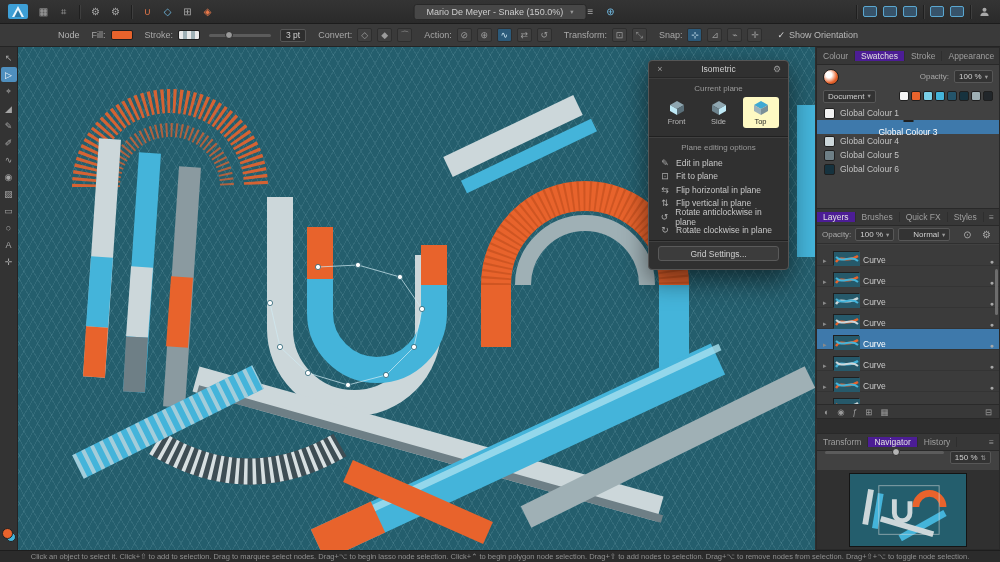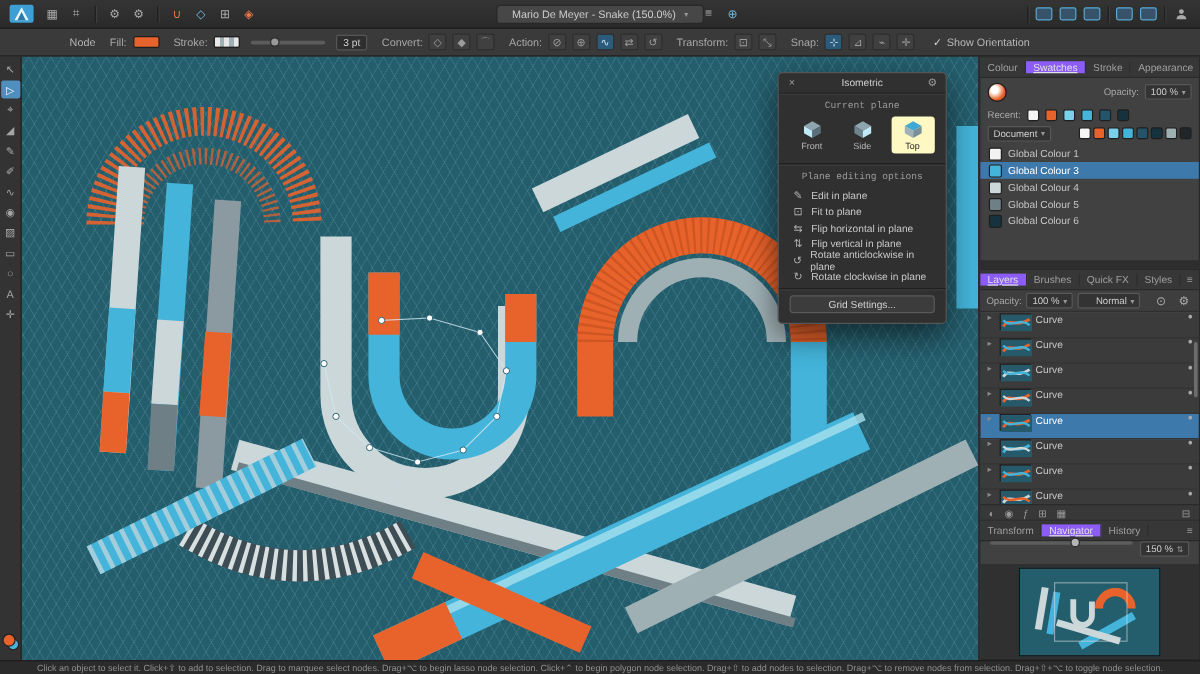--- a/index.html
+++ b/index.html
@@ -44,54 +44,54 @@
       repeating-linear-gradient(60deg, rgba(180,222,232,.10) 0px, rgba(180,222,232,.10) 1px, transparent 1px, transparent 8px),
       repeating-linear-gradient(-60deg, rgba(180,222,232,.10) 0px, rgba(180,222,232,.10) 1px, transparent 1px, transparent 8px);
     overflow:hidden;}
   .canvas svg{position:absolute;left:0;top:0;}
 
   
   .iso-panel{position:absolute;left:648px;top:60px;width:141px;background:#303030;border:1px solid #555;border-radius:4px;box-shadow:0 10px 26px rgba(0,0,0,.55);z-index:20;font-size:8.5px;padding-bottom:2px;}
   .iso-titlebar{height:17px;display:flex;align-items:center;padding:0 6px;gap:4px;border-bottom:1px solid #262626;box-shadow:0 1px 0 #3d3d3d;}
   .iso-titlebar .t{flex:1;text-align:center;color:#d0d0d0;font-size:8.5px;}
   .iso-x,.iso-gear{color:#9a9a9a;font-size:9px;width:10px;text-align:center;}
-  .iso-sec{text-align:center;color:#9a9a9a;font-size:8px;margin:6px 0 4px;font-family:Liberation Mono, monospace;}
+  .iso-sec{text-align:center;color:#9a9a9a;font-size:8px;margin:6px 0 4px;}
   .plane-row{display:flex;justify-content:center;gap:6px;padding:0 6px 5px;}
   .plane{width:36px;display:flex;flex-direction:column;align-items:center;gap:1px;padding:3px 0 2px;border-radius:3px;color:#b8b8b8;font-size:7.5px;}
   .plane.active{background:#fef9c3;color:#1d1d1d;}
   .iso-div{height:1px;background:#202020;box-shadow:0 1px 0 #404040;margin:3px 0;}
   .iso-opt{height:13.5px;display:flex;align-items:center;gap:6px;padding:0 11px;color:#c8c8c8;}
   .iso-opt .ico{width:10px;text-align:center;color:#adadad;font-size:9px;}
   .grid-btn{margin:5px 9px 6px;height:15px;background:#3c3c3c;border:1px solid #5a5a5a;border-radius:3px;display:flex;align-items:center;justify-content:center;color:#cfcfcf;font-size:8.5px;}
 
   
   .rpanel{position:absolute;left:816px;width:184px;background:#414141;border:1px solid #292929;z-index:8;}
   #p-swatches{top:47px;height:171px;}
-  #p-layers{top:224px;height:211px;}
+  #p-layers{top:208px;height:211px;}
   #p-nav{top:433px;height:117px;}
   .ptabs{height:17px;display:flex;align-items:center;background:#373737;border-bottom:1px solid #292929;font-size:8.5px;color:#9f9f9f;}
   .ptab{padding:0 6px;display:flex;align-items:center;border-right:1px solid #2e2e2e;}
-  .ptab.active{background:#8b5cf6;color:#e2e2e2;text-decoration:underline;}
+  .ptab.active{background:#4c1d95;color:#e2e2e2;}
   .ptab-menu{margin-left:auto;display:flex;align-items:center;padding:0 5px;color:#9a9a9a;}
   .row{display:flex;align-items:center;gap:5px;padding:0 6px;}
   .opac-row{height:23px;}
   .ball{width:16px;height:16px;border-radius:50%;background:radial-gradient(circle at 35% 35%, #ffffff 0 22%, #e8632c 62%, #9c3f1a 100%);border:1px solid #1f1f1f;}
   .sel{height:13px;background:#333;border:1px solid #575757;border-radius:2px;display:flex;align-items:center;gap:3px;padding:0 4px;font-size:8px;color:#cfcfcf;}
   .mini-label{font-size:8px;color:#a8a8a8;}
   .sw{width:10px;height:10px;border-radius:2px;border:1px solid #1f1f1f;}
   .recent-row{height:15px;}
   .doc-row{height:16px;}
   .caret{font-size:6.5px;color:#9a9a9a;}
   .gc-row{height:14px;display:flex;align-items:center;gap:5px;padding:0 7px;font-size:8.5px;color:#c4c4c4;}
-  .gc-row.selected{background:#3e79ab;color:#fff;}
+  .gc-row.selected{background:#3e79ab;color:#fff;flex-direction:column;}
   .gc-swatch{width:11px;height:11px;border-radius:2px;border:1px solid #1f1f1f;}
 
   .l-controls{height:18px;display:flex;align-items:center;gap:4px;padding:0 5px;font-size:8px;border-bottom:1px solid #2f2f2f;background:#3e3e3e;}
   .layer-rows{position:absolute;top:36px;bottom:14px;left:0;right:0;overflow:hidden;background:#3b3b3b;}
-  .lrow{height:21px;display:flex;align-items:flex-start;gap:4px;padding:0 5px 0 6px;border-bottom:1px solid #343434;}
+  .lrow{height:21px;display:flex;align-items:flex-end;gap:4px;padding:0 5px 0 6px;border-bottom:1px solid #343434;}
   .lrow .chev{color:#8a8a8a;font-size:7px;width:6px;}
   .lthumb{width:26px;height:14px;border:1px solid #1f1f1f;flex:none;}
   .lname{font-size:8.5px;color:#c9c9c9;}
   .lrow .vis{margin-left:auto;color:#a8a8a8;font-size:7px;}
   .lrow.selected{background:#3e79ab;}
   .lrow.selected .lname{color:#fff;}
   .l-footer{position:absolute;bottom:0;left:0;right:0;height:14px;background:#383838;border-top:1px solid #2a2a2a;display:flex;align-items:center;gap:8px;padding:0 7px;font-size:8.5px;color:#9a9a9a;}
   .l-scroll{position:absolute;right:1px;top:60px;width:3px;height:46px;background:#6d6d6d;border-radius:2px;z-index:2;}
 
   .nav-controls{height:19px;display:flex;gap:6px;padding:0 8px;}
@@ -357,29 +357,20 @@
 
     </div>
     <div class="row opac-row">
       <span class="ball"></span>
       <span style="margin-left:auto;" class="mini-label">Opacity:</span>
       <span class="sel">
           <span>100 %</span>
           <span class="caret">▾</span>
         </span>
     </div>
-    <div class="row recent-row">
-      <span class="mini-label">Recent:</span>
-      <span class="sw" title="#f5f5f5" style="background-color: rgb(245, 245, 245);"></span>
-      <span class="sw" style="background-color: rgb(232, 99, 44);"></span>
-      <span class="sw" style="background-color: rgb(122, 208, 232);"></span>
-      <span class="sw" style="background-color: rgb(68, 180, 218);"></span>
-      <span class="sw" style="background-color: rgb(36, 84, 106);"></span>
-      <span class="sw" style="background-color: rgb(22, 50, 62);"></span>
-    </div>
     <div class="row doc-row">
       <span class="sel">
           <span>Document</span>
           <span class="caret">▾</span>
         </span>
       <span style="margin-left:auto;display:flex;gap:2px;">
         <span class="sw" style="background-color: rgb(245, 245, 245);"></span>
         <span class="sw" style="background-color: rgb(232, 99, 44);"></span>
         <span class="sw" style="background-color: rgb(122, 208, 232);"></span>
         <span class="sw" style="background-color: rgb(68, 180, 218);"></span>

